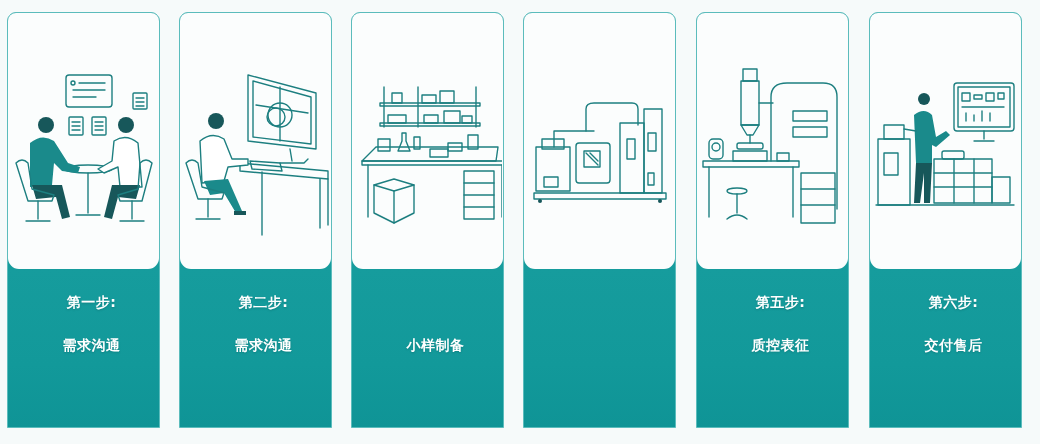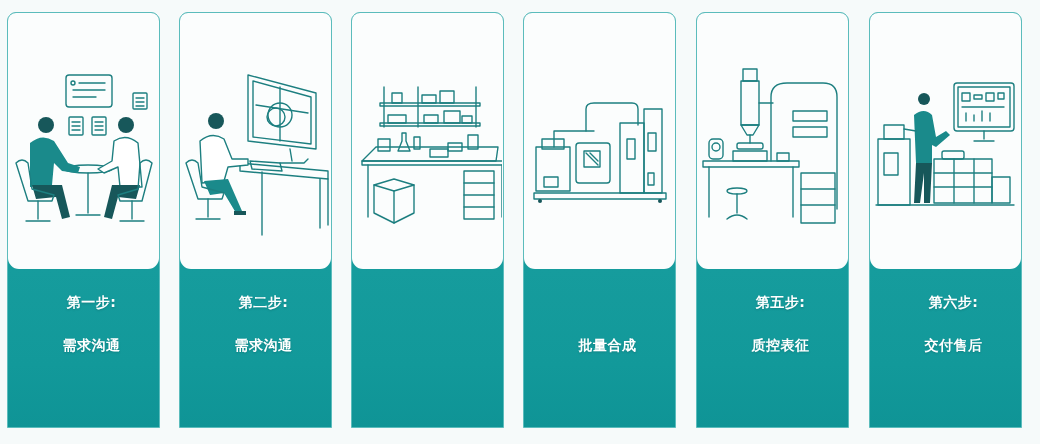--- a/index.html
+++ b/index.html
@@ -149,20 +149,21 @@
         <path class="ink" d="M22 172 L42 166 L62 172 L62 200 L42 210 L22 200 Z"></path>
         <path class="ink" d="M22 172 L42 178 L62 172"></path>
         <line class="ink" x1="42" y1="178" x2="42" y2="210"></line>
         <rect class="ink" x="112" y="158" width="30" height="48"></rect>
         <line class="ink" x1="112" y1="170" x2="142" y2="170"></line>
         <line class="ink" x1="112" y1="182" x2="142" y2="182"></line>
         <line class="ink" x1="112" y1="194" x2="142" y2="194"></line>
       </svg>
     </div>
     <div class="bottom"></div>
+    <div class="step-name">小样制备</div>
   </div>
 
   <div class="card" style="left:523px">
     <div class="top">
       <svg viewBox="0 0 150 256">
         <path class="ink" d="M30 134 L30 118 L70 118" stroke-width="4"></path>
         <path class="ink" d="M62 118 L62 96 Q62 90 70 90 L108 90 Q114 90 114 96 L114 112" stroke-width="4"></path>
         <rect class="ink" x="12" y="134" width="34" height="44"></rect>
         <rect class="ink" x="18" y="126" width="22" height="10"></rect>
         <rect class="ink" x="20" y="164" width="14" height="10"></rect>
@@ -174,21 +175,20 @@
         <rect class="ink" x="103" y="126" width="8" height="20"></rect>
         <rect class="ink" x="120" y="96" width="18" height="84"></rect>
         <rect class="ink" x="124" y="120" width="8" height="18"></rect>
         <rect class="ink" x="124" y="160" width="6" height="12"></rect>
         <rect class="ink" x="10" y="180" width="132" height="6"></rect>
         <circle class="fill-dark" cx="16" cy="188" r="2"></circle>
         <circle class="fill-dark" cx="136" cy="188" r="2"></circle>
       </svg>
     </div>
     <div class="bottom"></div>
-    <div class="step-name">批量合成</div>
   </div>
 
   <div class="card" style="left:869px">
     <div class="top">
       <svg viewBox="0 0 150 256">
         <rect class="ink" x="84" y="70" width="60" height="48" rx="3" stroke-width="2"></rect>
         <rect class="ink" x="88" y="74" width="52" height="40"></rect>
         <rect class="ink" x="92" y="80" width="8" height="8"></rect>
         <rect class="ink" x="104" y="82" width="8" height="4"></rect>
         <rect class="ink" x="116" y="80" width="8" height="8"></rect>

